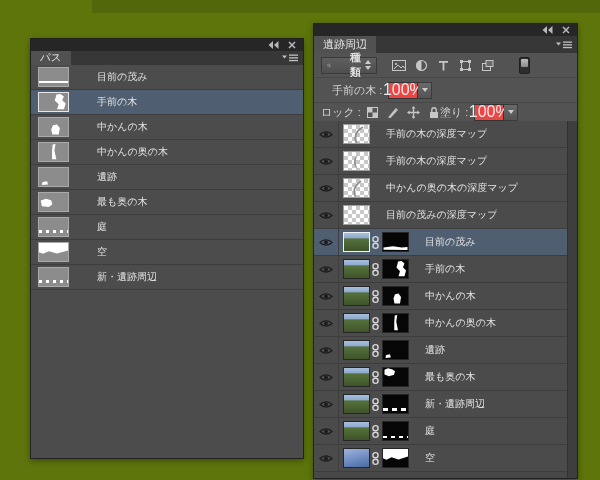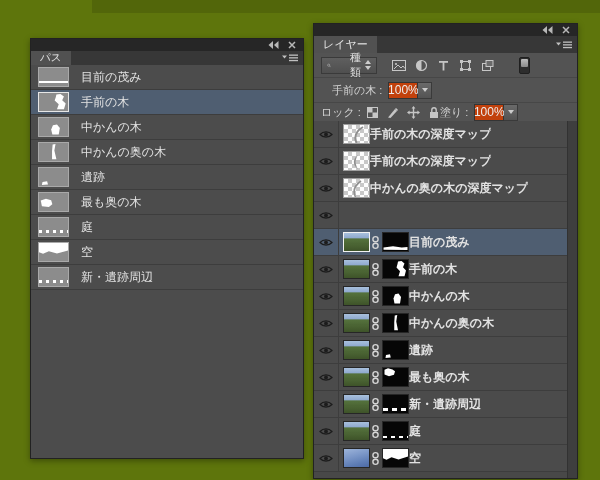--- a/index.html
+++ b/index.html
@@ -44,49 +44,49 @@
   .kind-box{width:56px;}
   .blend-box{width:88px;}
   .spinner{margin-left:auto;display:flex;flex-direction:column;gap:2px;padding-left:4px;}
   .caret-up{width:0;height:0;border-left:3px solid transparent;border-right:3px solid transparent;border-bottom:4px solid #ccc;}
   .caret-down{width:0;height:0;border-left:3px solid transparent;border-right:3px solid transparent;border-top:4px solid #ccc;}
   .filter-icons{display:flex;align-items:center;gap:9px;margin-left:15px;}
   .icon-btn{display:flex;align-items:center;justify-content:center;}
   .filter-toggle{width:11px;height:17px;margin-left:24px;background:#2d2d2d;border:1px solid #1f1f1f;border-radius:2px;box-sizing:border-box;}
   .filter-toggle .knob{height:8px;margin:1px;background:linear-gradient(#bdbdbd,#8a8a8a);border-radius:1px;}
   .hdr-label{white-space:nowrap;}
-  .val-box{width:30px;height:17px;background:#c2410c;border:1px solid #343434;color:#ececec;
-           display:flex;align-items:center;justify-content:center;font-size:12px;box-sizing:border-box;}
+  .val-box{width:30px;height:17px;background:#ef4444;border:1px solid #343434;color:#ececec;
+           display:flex;align-items:center;justify-content:center;font-size:16px;box-sizing:border-box;}
   .dd-btn{width:14px;height:17px;background:linear-gradient(#6a6a6a,#535353);border:1px solid #3a3a3a;border-left:none;
           display:flex;align-items:center;justify-content:center;box-sizing:border-box;}
   .lock-icons{display:flex;align-items:center;gap:8px;margin-left:6px;}
 
   .layers-list{flex:1;background:#484848;overflow:hidden;position:relative;padding-right:10px;}
   .scroll-strip{position:absolute;right:0;top:0;bottom:0;width:10px;background:#3e3e3e;border-left:1px solid #323232;box-sizing:border-box;}
-  .layer-row{height:26px;border-bottom:1px solid #3d3d3d;display:flex;align-items:stretch;background:#4b4b4b;font-weight:bold;}
+  .layer-row{height:26px;border-bottom:1px solid #3d3d3d;display:flex;align-items:stretch;background:#4b4b4b;}
   .layer-row.selected{background:#4f5e71;}
   .eye-cell{width:24px;flex:none;border-right:1px solid #3d3d3d;display:flex;align-items:center;justify-content:center;}
   .layer-body{flex:1;display:flex;align-items:center;padding-left:4px;min-width:0;}
   .thumb{height:20px;flex:none;box-sizing:border-box;}
   .photo-thumb{width:27px;border:1px solid #262626;
     background:linear-gradient(180deg,#a8c0dc 0%,#8fa9cf 28%,#54713c 32%,#49623270 60%,#49623200 60%),
                linear-gradient(180deg,#a8c0dc 0%,#8fa9cf 28%,#54713c 32%,#496232 70%,#3e5329 100%);}
   .photo-sky{background:linear-gradient(165deg,#9db4da 0%,#7b97c8 40%,#5d7cb4 75%,#4d6aa5 100%);}
   .layer-row.selected .photo-thumb{border-color:#f2f2f2;}
   .chain{margin:0 1px;flex:none;}
   .mask-thumb{width:27px;border:1px solid #262626;background:#060606;position:relative;overflow:hidden;margin-left:1px;}
   .depth-thumb{width:27px;border:1px solid #9e9e9e;position:relative;overflow:hidden;
     background-color:#fdfdfd;
     background-image:linear-gradient(45deg,#c8c8c8 25%,transparent 25%,transparent 75%,#c8c8c8 75%),
                      linear-gradient(45deg,#c8c8c8 25%,transparent 25%,transparent 75%,#c8c8c8 75%);
     background-size:8px 8px;background-position:0 0,4px 4px;}
   .depth-thumb svg{position:absolute;inset:0;}
   .mask-shape{position:absolute;inset:0;background:#fff;}
 
-  .row-label{font-size:12px;color:#e2e2e2;margin-left:0;white-space:nowrap;overflow:hidden;}
+  .row-label{font-size:10px;color:#e2e2e2;margin-left:16px;white-space:nowrap;overflow:hidden;}
 
   
   .ms-strip{clip-path:polygon(2% 80%,40% 74%,75% 80%,98% 78%,98% 95%,2% 93%);}
   .ms-tree,.ps-tree{clip-path:polygon(60% 8%,74% 5%,86% 20%,80% 40%,92% 58%,86% 90%,62% 90%,68% 62%,54% 42%,58% 22%);}
   .ms-blob,.ps-blob{clip-path:polygon(48% 40%,62% 36%,72% 55%,68% 92%,46% 92%,42% 64%);}
   .ms-wisp,.ps-wisp{clip-path:polygon(47% 8%,57% 6%,53% 42%,60% 90%,45% 90%,45% 46%);}
   .ms-dot,.ps-dot{clip-path:polygon(12% 78%,28% 74%,31% 92%,10% 94%);}
   .ms-cloud{clip-path:polygon(6% 10%,20% 2%,38% 8%,48% 18%,44% 38%,24% 46%,6% 36%);}
   .ms-sky,.ps-sky{clip-path:polygon(0 0,100% 0,100% 42%,62% 58%,34% 46%,14% 60%,0 52%);}
   .ms-dashes{top:auto;height:3px;bottom:2px;background:repeating-linear-gradient(90deg,#fff 0 5px,transparent 5px 9px);}
@@ -188,36 +188,36 @@
 <section class="panel layers-panel">
   <div class="panel-topbar">
     <svg width="11" height="8" viewBox="0 0 11 8">
         <path d="M5 0 L0.5 4 L5 8 Z M10.5 0 L6 4 L10.5 8 Z" fill="#b8b8b8"></path>
       </svg>
     <svg width="8" height="8" viewBox="0 0 8 8">
         <path d="M1 1 L7 7 M7 1 L1 7" stroke="#b8b8b8" stroke-width="1.5" fill="none"></path>
       </svg>
   </div>
   <div class="tab-row">
-    <div class="tab">レイヤー</div>
+    <div class="tab">遺跡周辺</div>
     <svg class="panel-menu-icon" width="16" height="8" viewBox="0 0 16 8">
         <path d="M0 1.5 L5 1.5 L2.5 4.5 Z" fill="#c0c0c0"></path>
         <rect x="7" y="0.5" width="9" height="1.3" fill="#c0c0c0"></rect>
         <rect x="7" y="3.2" width="9" height="1.3" fill="#c0c0c0"></rect>
         <rect x="7" y="5.9" width="9" height="1.3" fill="#c0c0c0"></rect>
       </svg>
   </div>
 
   <div class="hdr filter-row">
     <div class="select-box kind-box">
       <svg width="11" height="11" viewBox="0 0 11 11">
           <circle cx="4.6" cy="4.6" r="3" fill="none" stroke="#c8c8c8" stroke-width="1.3"></circle>
           <path d="M7 7 L10 10" stroke="#c8c8c8" stroke-width="1.4"></path>
         </svg>
-      <span style="margin-left:19px;">種類</span>
+      <span style="margin-left:19px;font-weight:bold;">種類</span>
       <span class="spinner">
           <span class="caret-up"></span>
           <span class="caret-down"></span>
         </span>
     </div>
     <div class="filter-icons">
       <span class="icon-btn">
           <svg width="14" height="13" viewBox="0 0 14 13">
             <rect x="0.5" y="1.5" width="13" height="10" fill="none" stroke="#c6c6c6"></rect>
             <circle cx="4" cy="5" r="1.1" fill="#c6c6c6"></circle>
@@ -354,20 +354,24 @@
         </div>
   </div>
 
   <div class="layer-row">
     <div class="eye-cell">
       <svg class="eye" width="14" height="9" viewBox="0 0 14 9">
             <path d="M1 4.5 C4.2 1.1 9.8 1.1 13 4.5 C9.8 7.9 4.2 7.9 1 4.5 Z" fill="none" stroke="#1c1c1c" stroke-width="1.2"></path>
             <circle cx="7" cy="4.5" r="1.9" fill="#1c1c1c"></circle>
           </svg>
     </div>
+    <div class="layer-body">
+          <div class="thumb depth-thumb"></div>
+          <span class="row-label">目前の茂みの深度マップ</span>
+        </div>
   </div>
 
   <div class="layer-row selected">
     <div class="eye-cell">
       <svg class="eye" width="14" height="9" viewBox="0 0 14 9">
             <path d="M1 4.5 C4.2 1.1 9.8 1.1 13 4.5 C9.8 7.9 4.2 7.9 1 4.5 Z" fill="none" stroke="#1c1c1c" stroke-width="1.2"></path>
             <circle cx="7" cy="4.5" r="1.9" fill="#1c1c1c"></circle>
           </svg>
     </div>
     <div class="layer-body">

